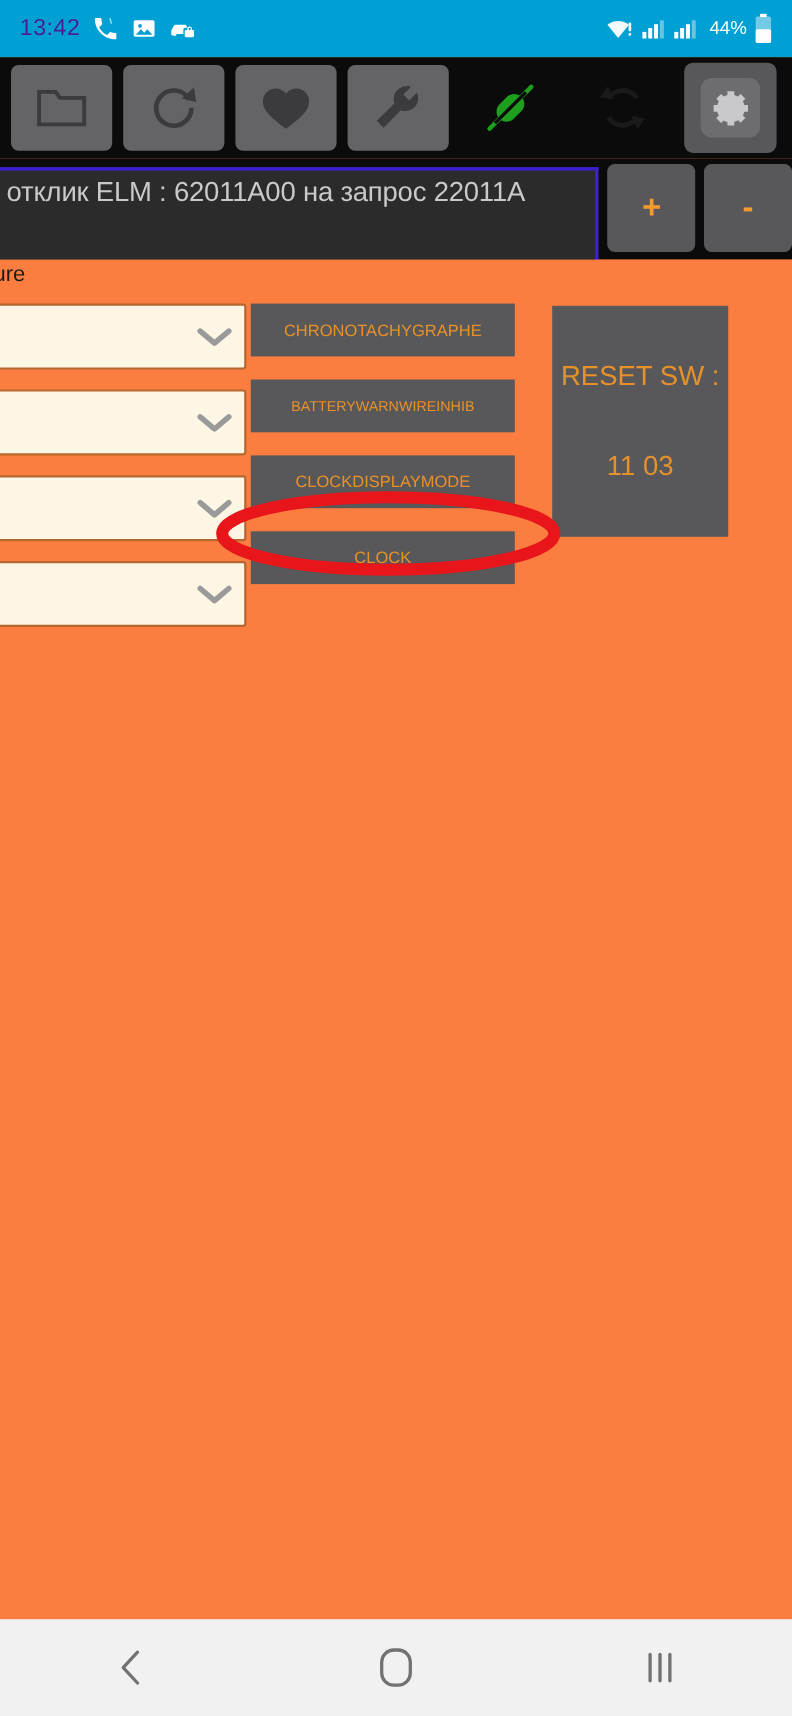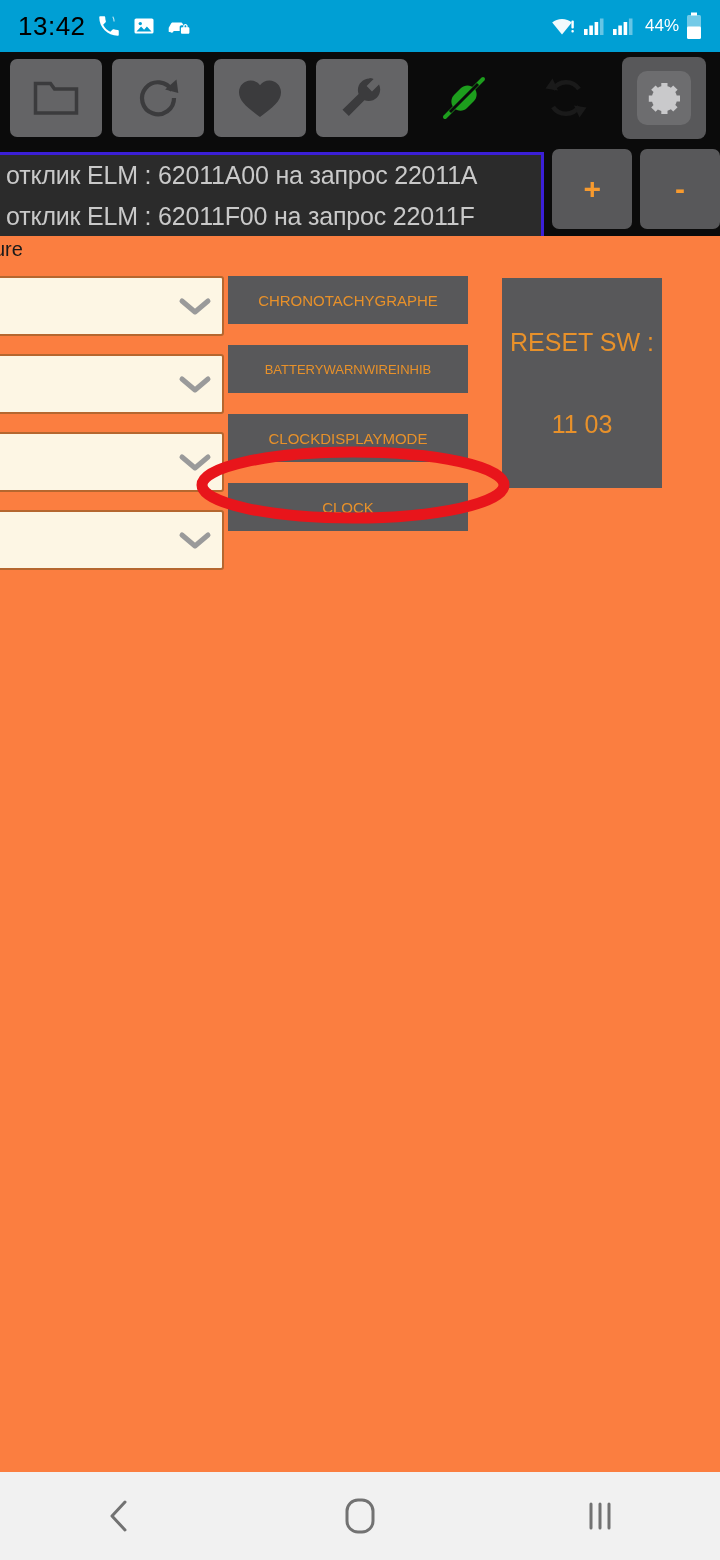--- a/index.html
+++ b/index.html
@@ -11,21 +11,21 @@
   }
   #screen { position:relative; width:720px; height:1560px; overflow:hidden; }
 
   
   .statusbar {
     position:absolute; left:0; top:0; width:720px; height:52px;
     background:#009fd4; display:flex; align-items:center;
     padding:0 18px;
   }
   .sb-left { display:flex; align-items:center; gap:10px; }
-  .sb-time { color:#000000; font-size:26px; letter-spacing:.5px; }
+  .sb-time { color:#4c1d95; font-size:21px; letter-spacing:.5px; }
   .sb-right { margin-left:auto; display:flex; align-items:center; gap:7px; }
   .sb-batt { color:#ffffff; font-size:17px; margin-left:4px; }
   .icn { display:inline-block; line-height:0; }
 
   
   .toolbar {
     position:absolute; left:0; top:52px; width:720px; height:92px;
     background:#0b0b0b; display:flex; align-items:center;
   }
   .tb-btn {
@@ -231,21 +231,20 @@
             <path fill="#c9c9cb" d="M20 13.5a6.5 6.5 0 1 0 0 13 6.5 6.5 0 0 0 0-13zm0 10a3.5 3.5 0 1 1 0-7 3.5 3.5 0 0 1 0 7z"></path>
             <path fill="#c9c9cb" d="M36 17.5h-3.3a13 13 0 0 0-1.4-3.4l2.3-2.3-4.4-4.4-2.3 2.3a13 13 0 0 0-3.4-1.4V5h-6.2v3.3a13 13 0 0 0-3.4 1.4L11.6 7.4l-4.4 4.4 2.3 2.3a13 13 0 0 0-1.4 3.4H4.8v6.2h3.3a13 13 0 0 0 1.4 3.4l-2.3 2.3 4.4 4.4 2.3-2.3a13 13 0 0 0 3.4 1.4V36h6.2v-3.3a13 13 0 0 0 3.4-1.4l2.3 2.3 4.4-4.4-2.3-2.3a13 13 0 0 0 1.4-3.4H36z"></path>
           </svg>
       </div>
     </div>
   </div>
 
   <div class="logwrap">
     <div class="logbox">
       <div class="logline">отклик ELM : 62011A00 на запрос 22011A</div>
-      <div class="logline">отклик ELM : 62011F00 на запрос 22011F</div>
     </div>
     <div class="pmbtn">+</div>
     <div class="pmbtn minus">-</div>
   </div>
 
   <div class="content">
 
     <div class="capt">ure</div>
 
     <div class="dropcol">

